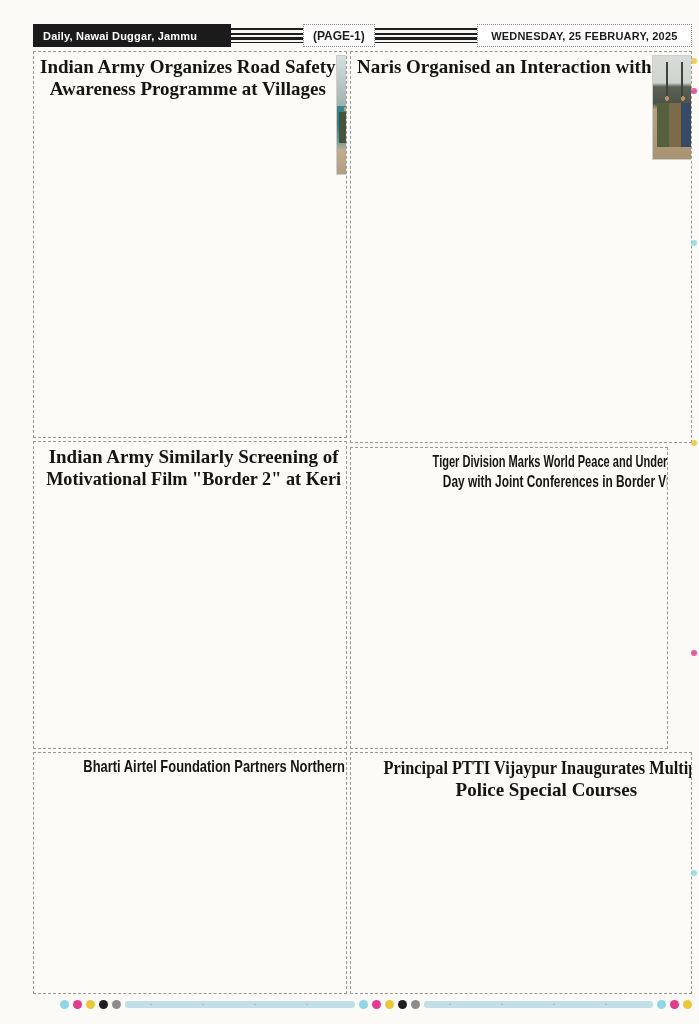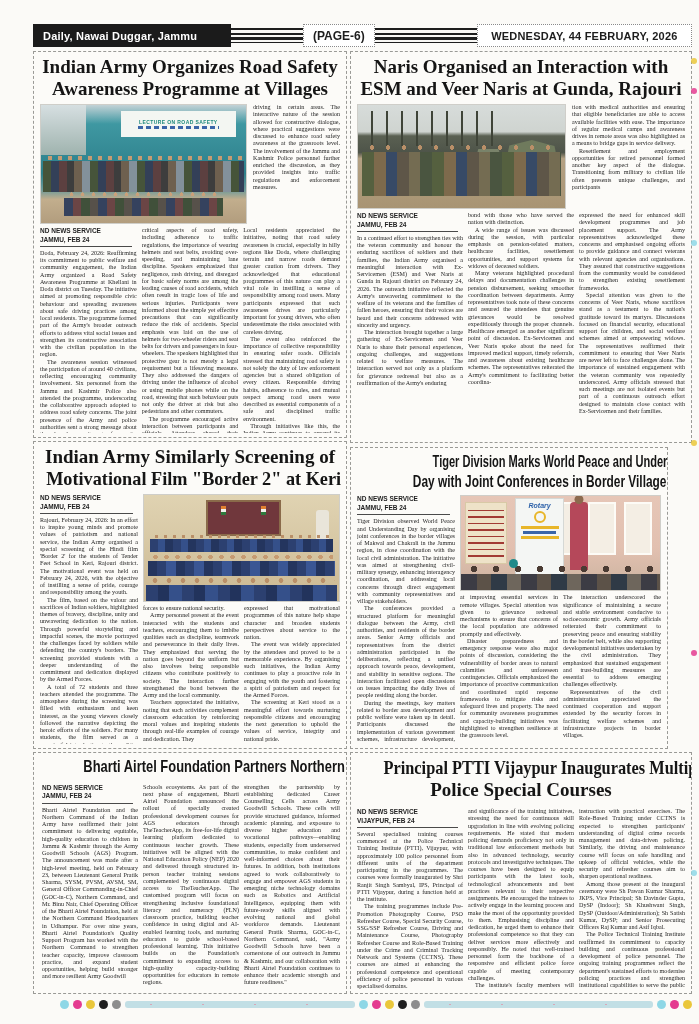--- a/index.html
+++ b/index.html
@@ -10,21 +10,21 @@
   .mast-left{background:#1b1b1b;color:#fff;font-family:"Liberation Sans",sans-serif;font-weight:bold;
              font-size:11px;display:flex;align-items:center;padding:0 10px;flex:0 0 178px;letter-spacing:0.2px;}
   .mast-stripes{align-self:center;height:15px;background:repeating-linear-gradient(180deg,#1e1e1e 0 2.2px,#f8f7f4 2.2px 4.7px);}
   .s1{flex:0 0 72px;} .s2{flex:0 0 102px;}
   .mast-page{background:#fff;border:1px dotted #8a8a8a;font-family:"Liberation Sans",sans-serif;font-weight:bold;
              font-size:12px;display:flex;align-items:center;padding:0 9px;}
   .mast-date{background:#fff;border:1px dotted #8a8a8a;font-family:"Liberation Sans",sans-serif;font-weight:bold;
              font-size:11px;display:flex;align-items:center;justify-content:center;flex:1;letter-spacing:0.2px;}
   
   .art{position:absolute;border:1px dashed #9a9a96;background:#fcfbf8;box-sizing:border-box;
-       padding:3px 6px 4px;display:flex;flex-direction:column;overflow:hidden;}
+       padding:3px 6px 4px;display:flex;flex-direction:row;overflow:hidden;}
   #art1{left:33px;top:51px;width:314px;height:387px;}
   #art2{left:350px;top:51px;width:342px;height:392px;}
   #art3{left:33px;top:441px;width:314px;height:308px;}
   #art4{left:350px;top:447px;width:318px;height:302px;}
   #art5{left:33px;top:752px;width:314px;height:242px;padding-left:8px;}
   #art6{left:350px;top:752px;width:342px;height:242px;}
   .hl{text-align:center;font-weight:bold;color:#151515;margin:1px 0 4px;line-height:1.16;}
   .hl .row{text-align:center;}
   .hl .ln{display:inline-block;white-space:nowrap;}
   .serif{font-family:"Liberation Serif",serif;font-size:19px;}
@@ -122,23 +122,23 @@
   .edge-dot{position:absolute;width:6px;height:6px;border-radius:50%;opacity:0.85;}
 </style>
 </head>
 <body>
 
 <div class="page">
 
   <div class="mast">
     <div class="mast-left">Daily, Nawai Duggar, Jammu</div>
     <div class="mast-stripes s1"></div>
-    <div class="mast-page">(PAGE-6)</div>
+    <div class="mast-page">(PAGE-1)</div>
     <div class="mast-stripes s2"></div>
-    <div class="mast-date">WEDNESDAY, 44 FEBRUARY, 2026</div>
+    <div class="mast-date">WEDNESDAY, 25 FEBRUARY, 2025</div>
   </div>
 
   <article class="art" id="art1">
     <div class="hl serif">
       <div class="row"><span class="ln">Indian Army Organizes Road Safety</span></div>
       <div class="row"><span class="ln">Awareness Programme at Villages</span></div>
     </div>
     <div class="top-row">
       <div class="photo p-road">
         <div class="sky"></div>
@@ -174,21 +174,20 @@
           <p>Local residents appreciated the initiative, noting that road safety awareness is crucial, especially in hilly regions like Doda, where challenging terrain and narrow roads demand greater caution from drivers. They acknowledged that educational programmes of this nature can play a vital role in instilling a sense of responsibility among road users. Many participants expressed that such awareness drives are particularly important for young drivers, who often underestimate the risks associated with careless driving.</p>
           <p>The event also reinforced the importance of collective responsibility in ensuring safer roads. Officials stressed that maintaining road safety is not solely the duty of law enforcement agencies but a shared obligation of every citizen. Responsible driving habits, adherence to rules, and mutual respect among road users were described as essential components of a safe and disciplined traffic environment.</p>
           <p>Through initiatives like this, the Indian Army continues to expand its role beyond traditional security responsibilities, actively contributing to social development and community welfare. By addressing practical issues such as road safety, the Army strengthens its bond of trust and cooperation with the local population. Such outreach activities also highlight the collaborative spirit between the Army, civil administration, and police authorities in promoting public well-being.</p>
         </div>
     </div>
   </article>
 
   <article class="art" id="art2">
     <div class="hl serif">
       <div class="row"><span class="ln">Naris Organised an Interaction with</span></div>
-      <div class="row"><span class="ln">ESM and Veer Naris at Gunda, Rajouri</span></div>
     </div>
     <div class="top-row">
       <div class="photo p-esm">
         <div class="trees"></div>
         <div class="tent"></div>
         <div class="tent2"></div>
         <div class="heads back"></div>
         <div class="bodies back"></div>
       </div>
       <div class="col side">

